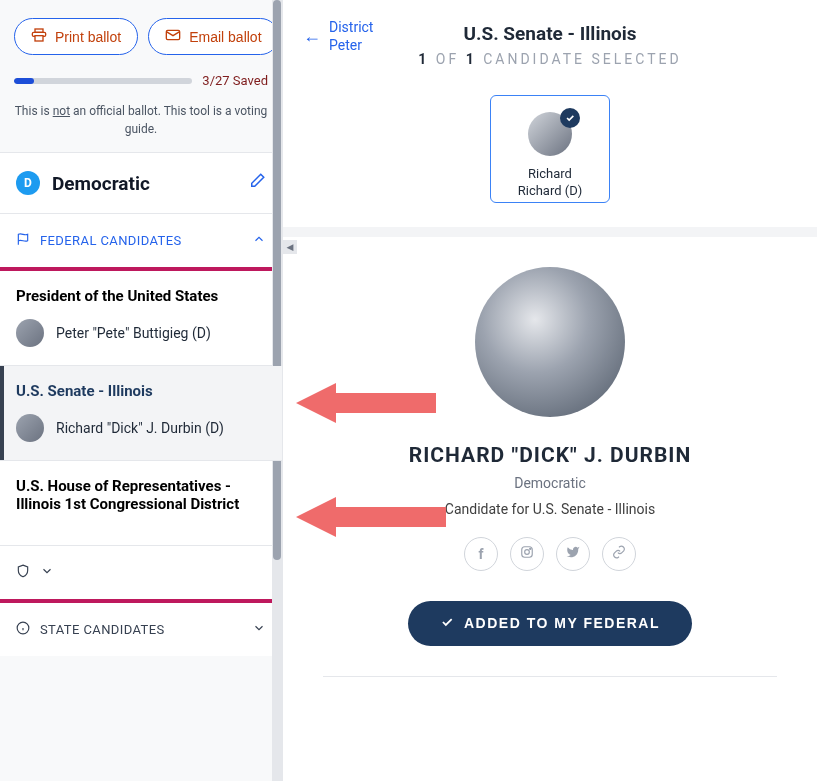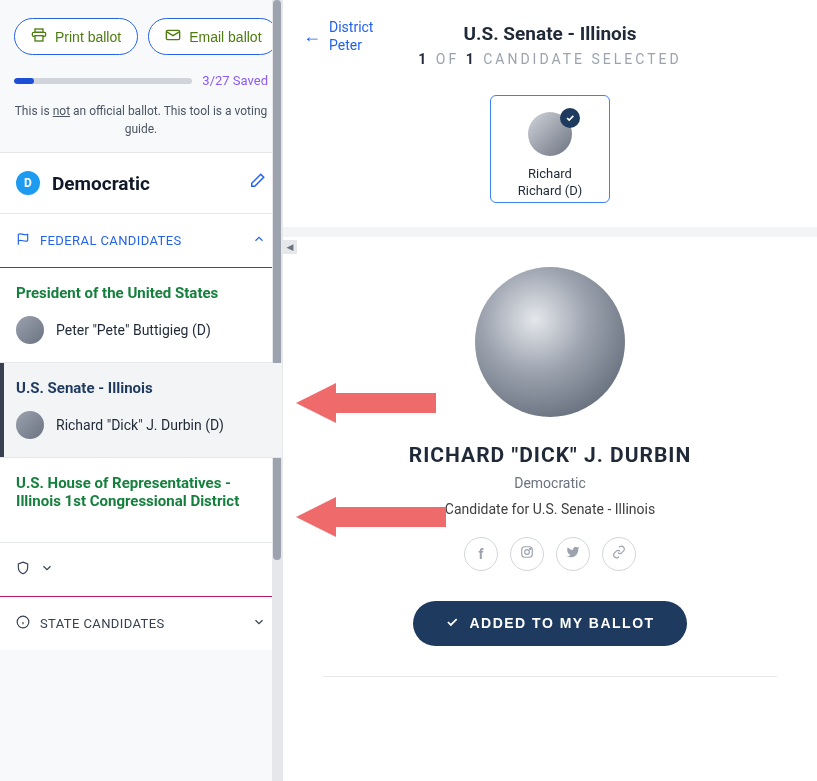--- a/index.html
+++ b/index.html
@@ -3,39 +3,39 @@
 <meta charset="utf-8">
 <style>
 * { box-sizing: border-box; margin: 0; padding: 0; }
 body { font-family: -apple-system, BlinkMacSystemFont, "Segoe UI", Roboto, "Helvetica Neue", Arial, sans-serif; background: #fff; width: 817px; height: 781px; overflow: hidden; }
 .app { display: flex; height: 781px; }
 .sidebar { width: 283px; background: #f8f9fa; border-right: 1px solid #e5e7eb; position: relative; overflow-y: auto; }
 .sidebar-scrollbar { position: absolute; right: 0; top: 0; width: 10px; height: 100%; background: #e5e7eb; }
 .sidebar-scrollbar-thumb { position: absolute; top: 0; left: 1px; width: 8px; height: 560px; background: #9ca3af; border-radius: 4px; }
 .sidebar-header { padding: 18px 14px 14px; }
 .button-row { display: flex; gap: 10px; margin-bottom: 18px; }
-.pill-btn { display: inline-flex; align-items: center; gap: 8px; border: 1px solid #2563eb; color: #4d7c0f; background: #fff; padding: 8px 16px; border-radius: 999px; font-size: 14px; font-weight: 500; cursor: pointer; white-space: nowrap; }
+.pill-btn { display: inline-flex; align-items: center; gap: 8px; border: 1px solid #2563eb; color: #c2410c; background: #fff; padding: 8px 16px; border-radius: 999px; font-size: 14px; font-weight: 500; cursor: pointer; white-space: nowrap; }
 .progress-row { display: flex; align-items: center; gap: 10px; margin-bottom: 14px; }
 .progress-bar { flex: 1; height: 6px; background: #d1d5db; border-radius: 3px; position: relative; overflow: hidden; }
 .progress-fill { position: absolute; left: 0; top: 0; height: 100%; width: 11%; background: #1d4ed8; border-radius: 3px; }
-.progress-text { font-size: 13px; color: #8b5cf6; white-space: nowrap; }
+.progress-text { font-size: 13px; color: #7f1d1d; white-space: nowrap; }
 .disclaimer { font-size: 12px; color: #4b5563; text-align: center; line-height: 1.5; }
 .disclaimer u { text-decoration: underline; }
 .party-row { background: #fff; padding: 18px 16px; display: flex; align-items: center; gap: 12px; border-top: 1px solid #e5e7eb; border-bottom: 1px solid #e5e7eb; }
 .party-badge { width: 24px; height: 24px; border-radius: 50%; background: #1d9bf0; color: #fff; display: flex; align-items: center; justify-content: center; font-size: 12px; font-weight: 700; }
 .party-name { font-size: 19px; font-weight: 700; color: #111827; flex: 1; }
 .edit-icon { color: #2563eb; cursor: pointer; }
-.section-header { display: flex; align-items: center; gap: 10px; padding: 18px 16px; font-size: 13px; letter-spacing: 0.4px; color: #2563eb; cursor: pointer; border-bottom: 1px solid #be185d; background: #fff; }
+.section-header { display: flex; align-items: center; gap: 10px; padding: 18px 16px; font-size: 13px; letter-spacing: 0.4px; color: #2563eb; cursor: pointer; border-bottom: 4px solid #be185d; background: #fff; }
 .section-header.collapsed { color: #374151; }
 .section-header .label { flex: 1; }
 .chevron { width: 14px; height: 14px; }
 .race-block { background: #fff; border-bottom: 1px solid #e5e7eb; padding: 16px 16px 18px; }
 .race-block.active { position: relative; background: #f3f4f6; }
 .race-block.active::before { content: ''; position: absolute; left: 0; top: 0; width: 4px; height: 100%; background: #374151; }
-.race-title { font-size: 15px; font-weight: 700; color: #15803d; margin-bottom: 14px; }
+.race-title { font-size: 15px; font-weight: 700; color: #000000; margin-bottom: 14px; }
 .race-block.active .race-title { color: #1e3a5f; }
 .candidate-row { display: flex; align-items: center; gap: 12px; font-size: 14px; color: #1f2937; }
 .avatar-sm { width: 28px; height: 28px; border-radius: 50%; background: linear-gradient(135deg, #9ca3af, #6b7280); flex-shrink: 0; }
 .main { flex: 1; position: relative; overflow-y: auto; background: #fff; }
 .prev-link { position: absolute; top: 18px; left: 20px; display: flex; align-items: center; gap: 8px; color: #2563eb; font-size: 14px; cursor: pointer; line-height: 1.3; }
 .prev-link .arrow { font-size: 18px; }
 .race-header { text-align: center; padding: 22px 20px 28px; }
 .race-name { font-size: 19px; font-weight: 700; color: #1f2937; margin-bottom: 6px; }
 .race-status { font-size: 14px; letter-spacing: 3px; color: #9ca3af; }
 .race-status .bold { color: #1f2937; font-weight: 700; }
@@ -228,21 +228,21 @@
           <span><svg width="14" height="14" viewBox="0 0 24 24" fill="none" stroke="currentColor" stroke-width="2">
                 <path d="M10 13a5 5 0 0 0 7 0l3-3a5 5 0 0 0-7-7l-1 1"></path>
                 <path d="M14 11a5 5 0 0 0-7 0l-3 3a5 5 0 0 0 7 7l1-1"></path>
               </svg></span>
         </div>
       </div>
       <button class="added-btn">
         <span><svg width="14" height="14" viewBox="0 0 24 24" fill="none" stroke="currentColor" stroke-width="3">
               <path d="M5 12l5 5L20 7"></path>
             </svg></span>
-        <span>ADDED TO MY BALLOT</span>
+        <span>ADDED TO MY FEDERAL</span>
       </button>
       <div class="profile-divider"></div>
     </div>
   </div>
 </div>
 
 <svg class="annotation-arrow" style="left:296px; top:380px" width="140" height="46" viewBox="0 0 140 46">
   <polygon points="0,23 40,3 40,13 140,13 140,33 40,33 40,43" fill="#ef6b6b"></polygon>
 </svg>
 <svg class="annotation-arrow" style="left:296px; top:494px" width="150" height="46" viewBox="0 0 150 46">

